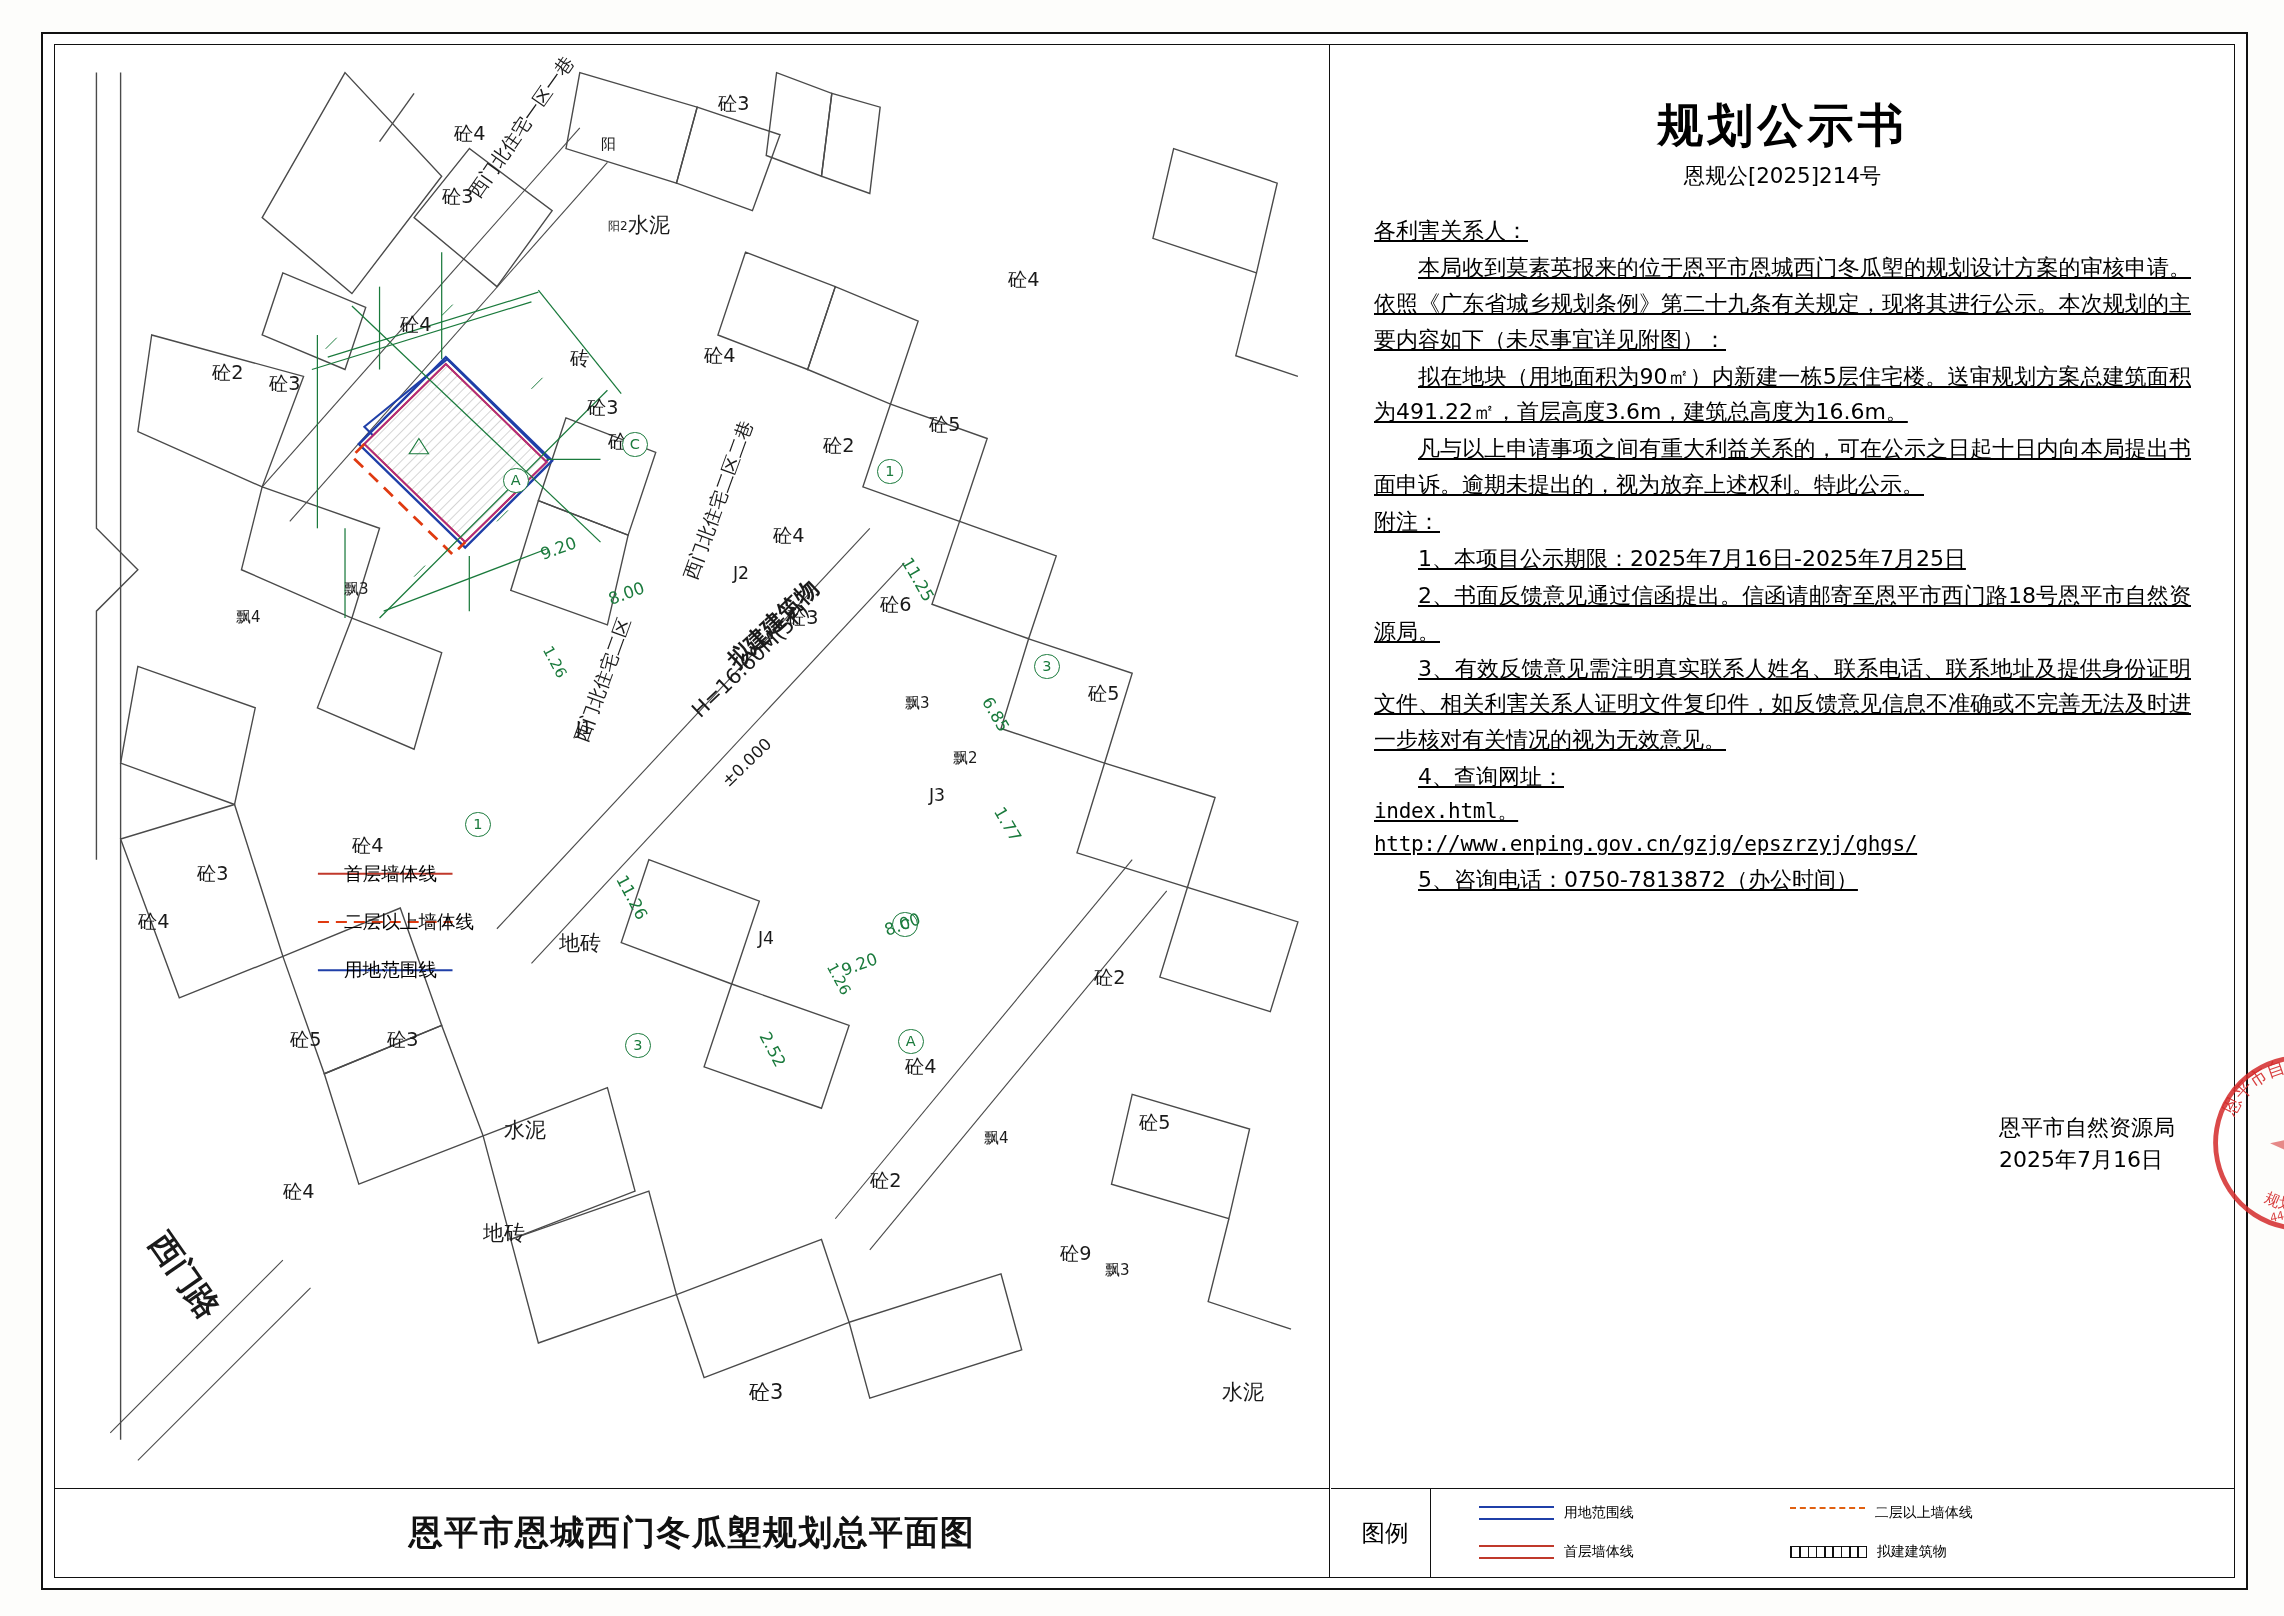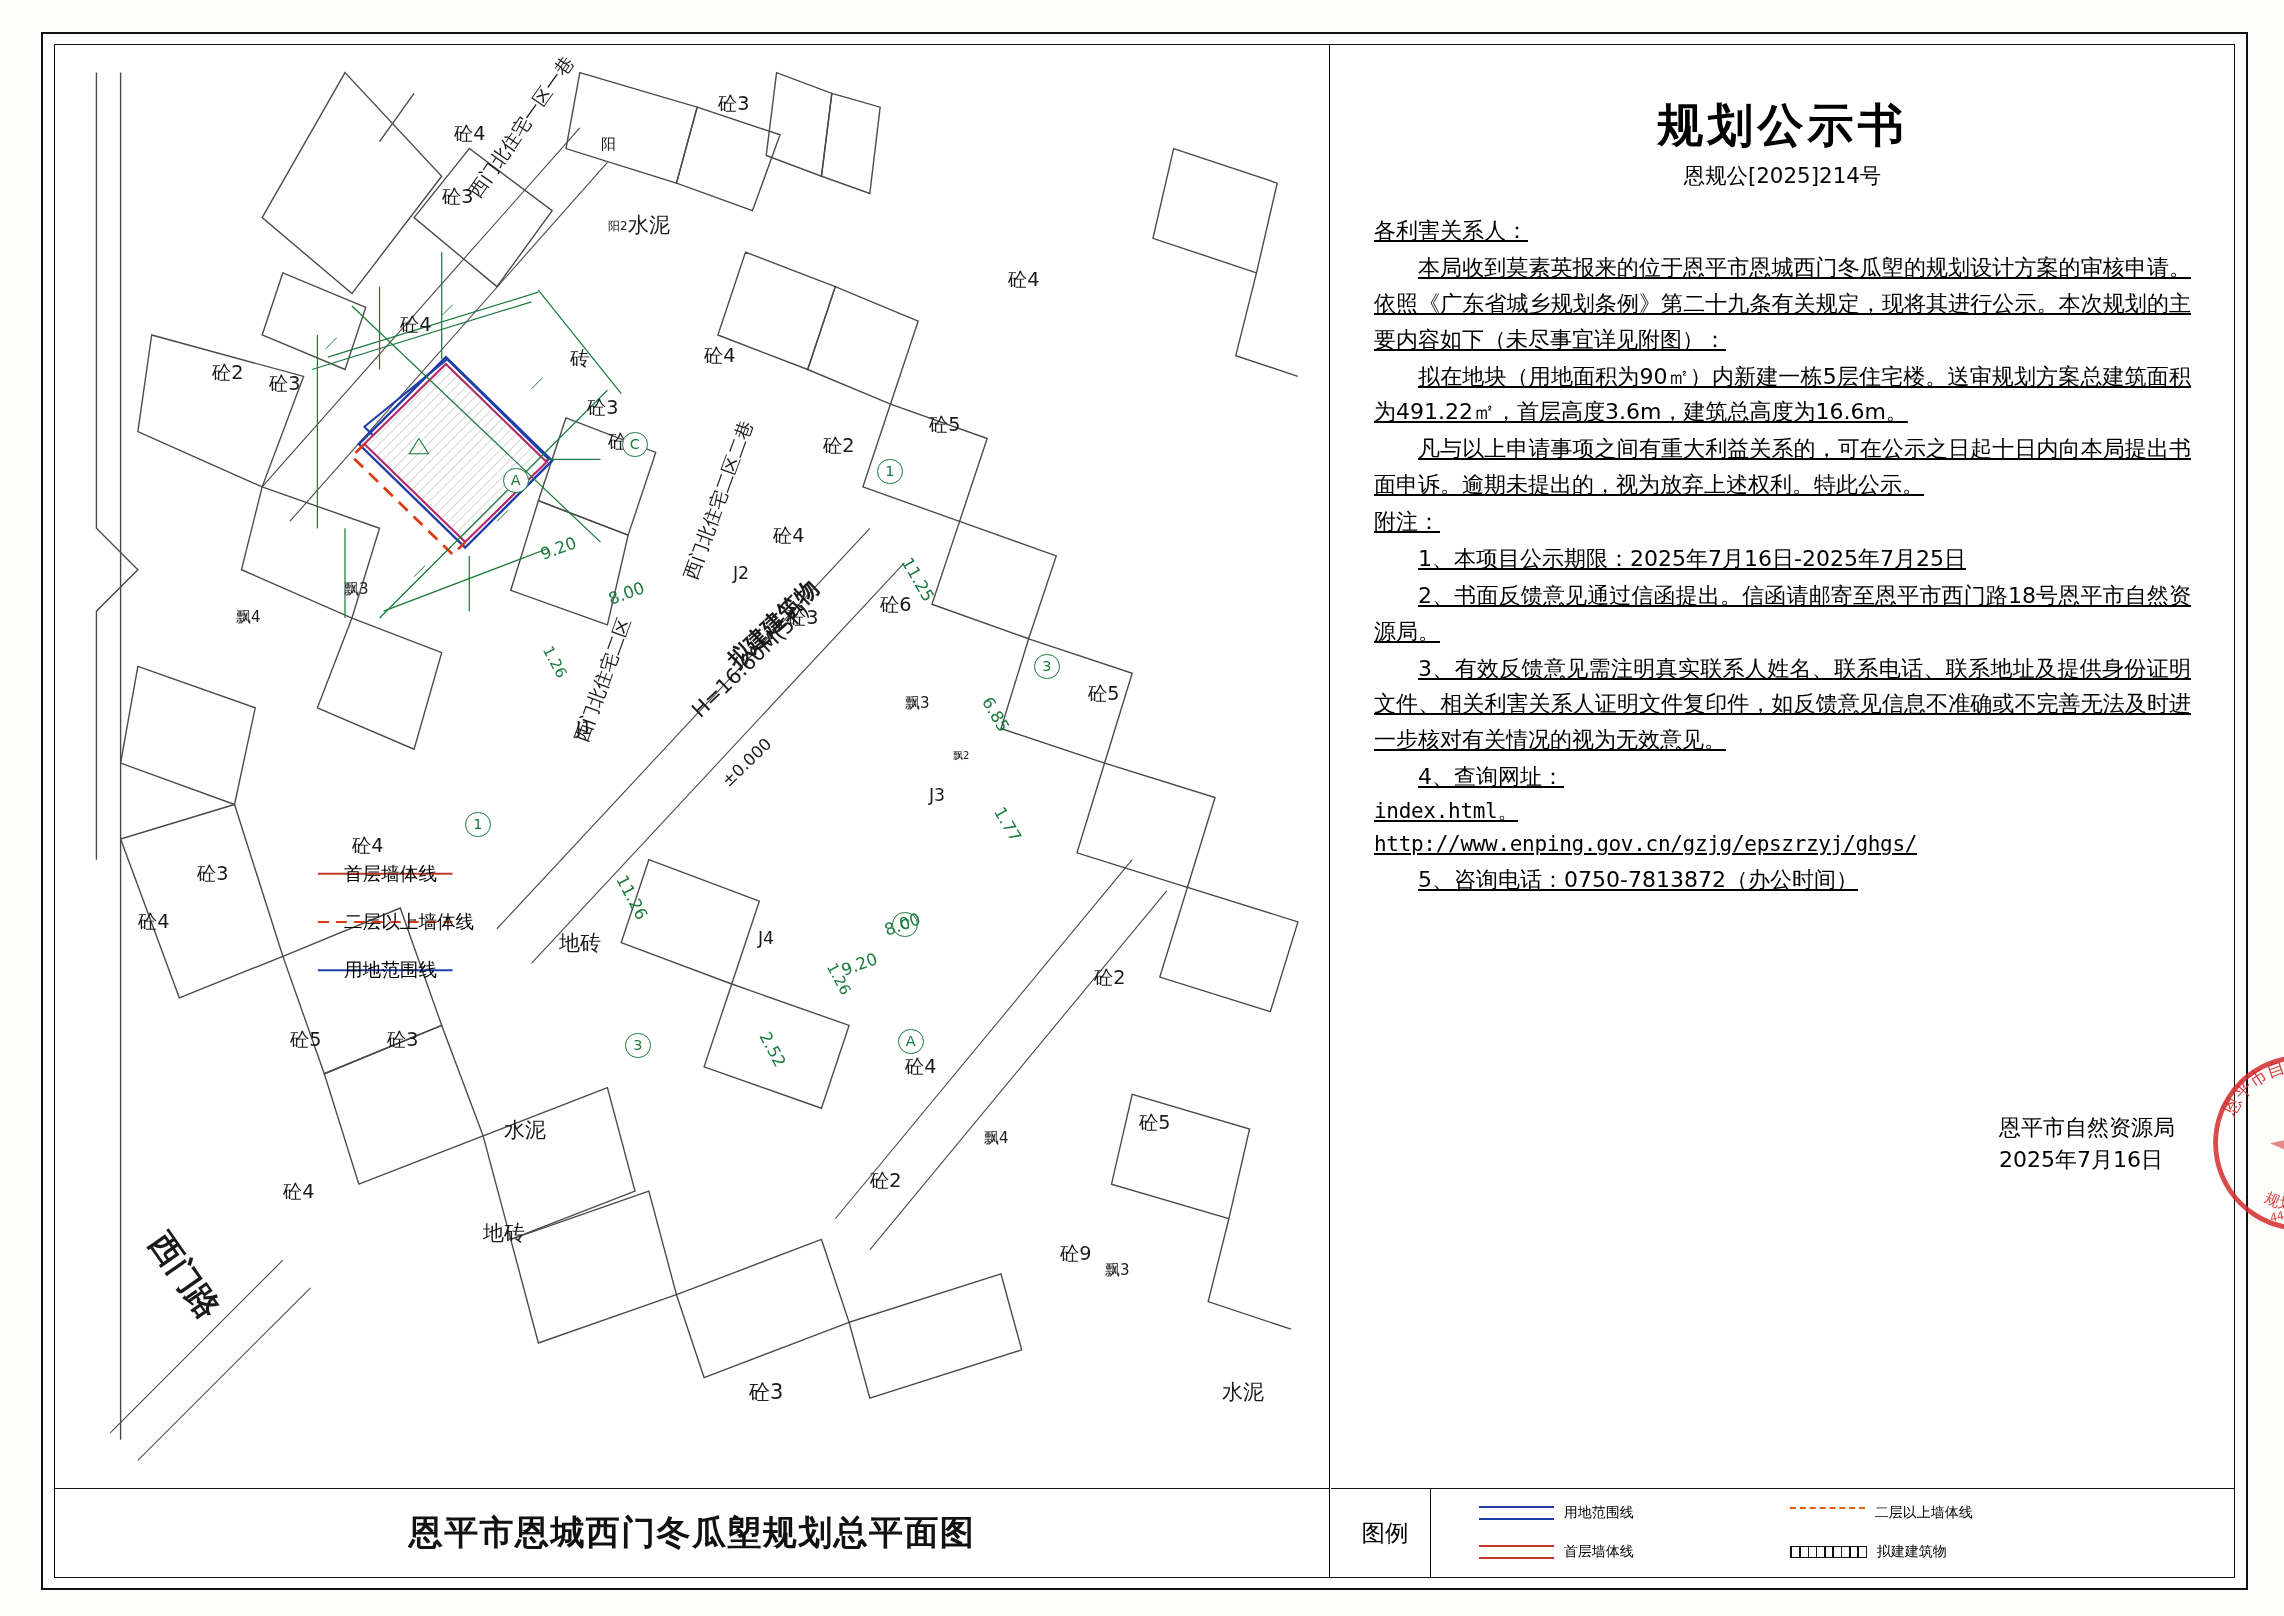--- a/index.html
+++ b/index.html
@@ -202,21 +202,21 @@
         <div class="mt" style="left:83px;top:863px;font-size:19.3px;">砼4</div>
         <div class="mt" style="left:332px;top:981px;font-size:19.3px;">砼3</div>
         <div class="mt" style="left:428px;top:1174px;font-size:21px;">地砖</div>
         <div class="mt" style="left:297px;top:787px;font-size:19.3px;">砼4</div>
 
         <div class="mt" style="left:546px;top:90px;font-size:15px;">阳</div>
         <div class="mt" style="left:553px;top:173px;font-size:12px;">阳2</div>
         <div class="mt" style="left:289px;top:535px;font-size:15px;">飘3</div>
         <div class="mt" style="left:181px;top:563px;font-size:15px;">飘4</div>
         <div class="mt" style="left:850px;top:649px;font-size:15px;">飘3</div>
-        <div class="mt" style="left:898px;top:704px;font-size:10px;text-align:center;">飘2</div>
+        <div class="mt" style="left:898px;top:704px;font-size:15px;text-align:center;">飘2</div>
         <div class="mt" style="left:929px;top:1084px;font-size:15px;">飘4</div>
         <div class="mt" style="left:1050px;top:1216px;font-size:15px;">飘3</div>
 
         <div class="mt" style="left:666px;top:608px;font-size:23px;font-weight:bold;transform:rotate(-44deg);transform-origin:left top;">拟建建筑物</div>
         <div class="mt" style="left:632px;top:660px;font-size:21px;transform:rotate(-44deg);transform-origin:left top;">H=16.60M(5F)</div>
         <div class="mt" style="left:663px;top:732px;font-size:16.6px;transform:rotate(-44deg);transform-origin:left top;">±0.000</div>
 
         <div class="circ" style="left:448px;top:423px;">A</div>
         <div class="circ" style="left:567px;top:387px;">C</div>
         <div class="circ" style="left:822px;top:414px;">1</div>

